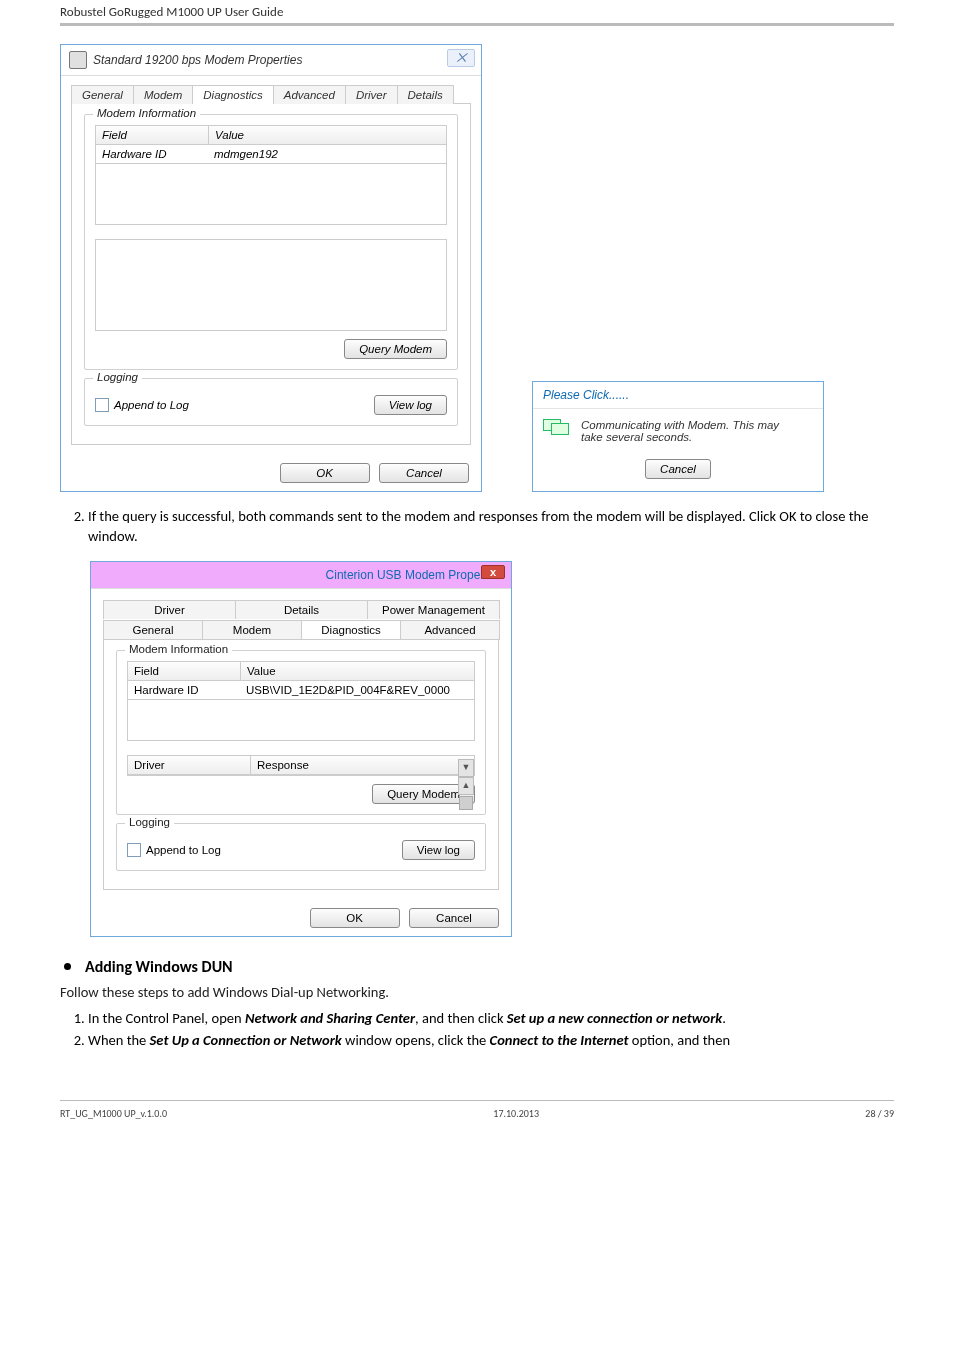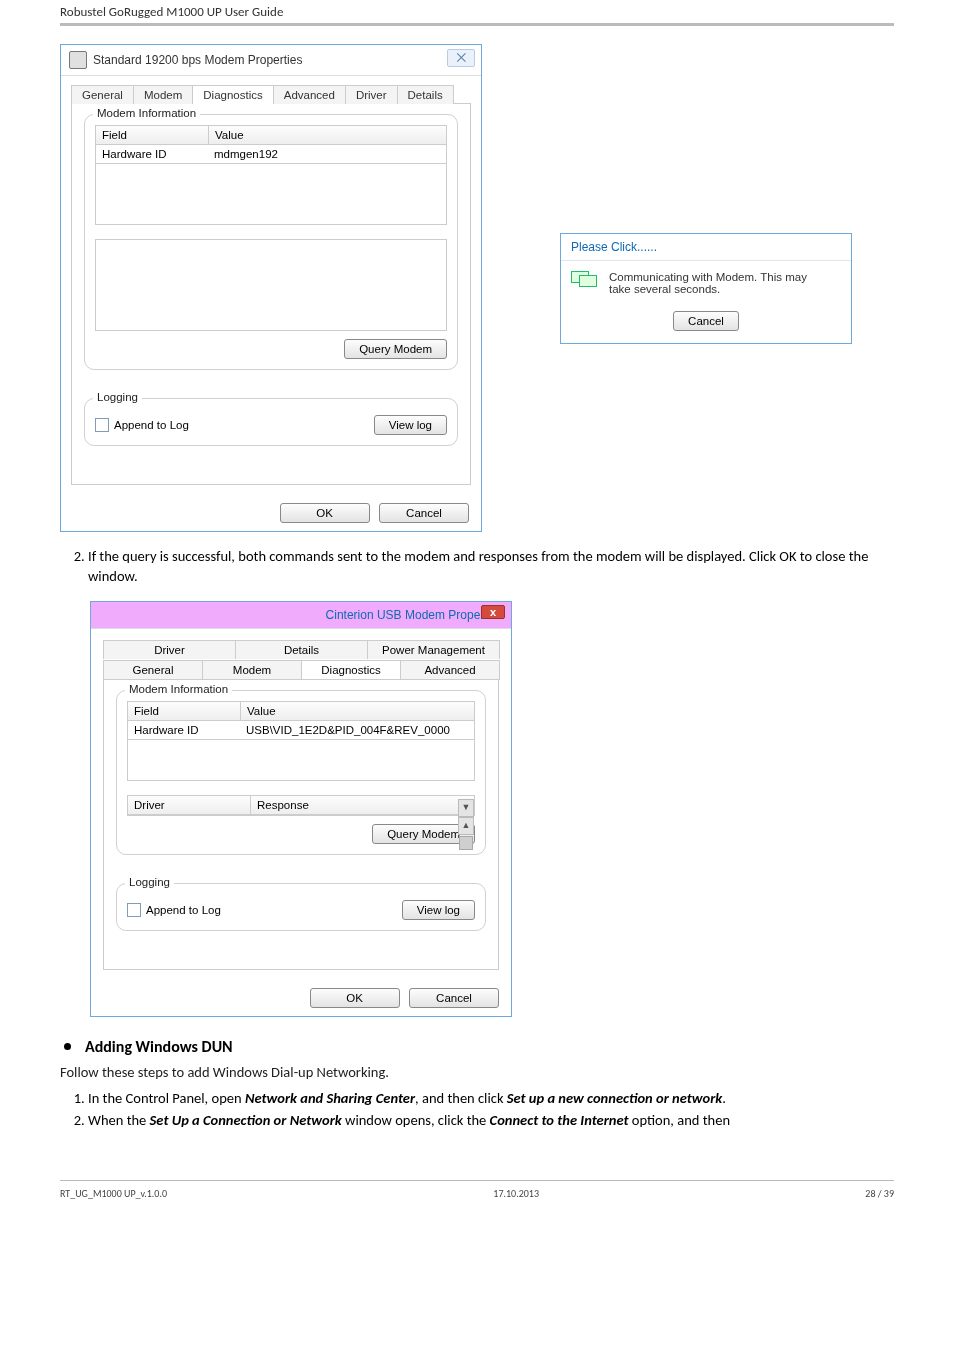--- a/index.html
+++ b/index.html
@@ -18,22 +18,23 @@
     font-size: 13px;
     color: #333;
     padding-bottom: 4px;
   }
   .header-rule {
     border-bottom: 3px solid #bbb;
     margin-bottom: 18px;
   }
   .row {
     display: flex;
-    gap: 78px;
-    align-items: center;
+    gap: 50px;
+    align-items: flex-end;
+    font-style: italic;
   }
   .dialog {
     border: 1px solid #6fa8dc;
     background: #fff;
     position: relative;
     width: 420px;
   }
   .dialog-titlebar {
     background: #fff;
     display: flex;
@@ -85,23 +86,23 @@
     z-index: 2;
   }
   .tab-body {
     border: 1px solid #ccc;
     border-top: none;
     margin: 0 10px 10px 10px;
     padding: 10px 12px;
   }
   .groupbox {
     border: 1px solid #d0d0d0;
-    border-radius: 10px;
+    border-radius: 2px;
     padding: 10px;
-    margin-bottom: 28px;
+    margin-bottom: 8px;
     position: relative;
   }
   .groupbox-title {
     position: absolute;
     top: -8px;
     left: 8px;
     background: #fff;
     padding: 0 4px;
     font-size: 11.5px;
     color: #222;

